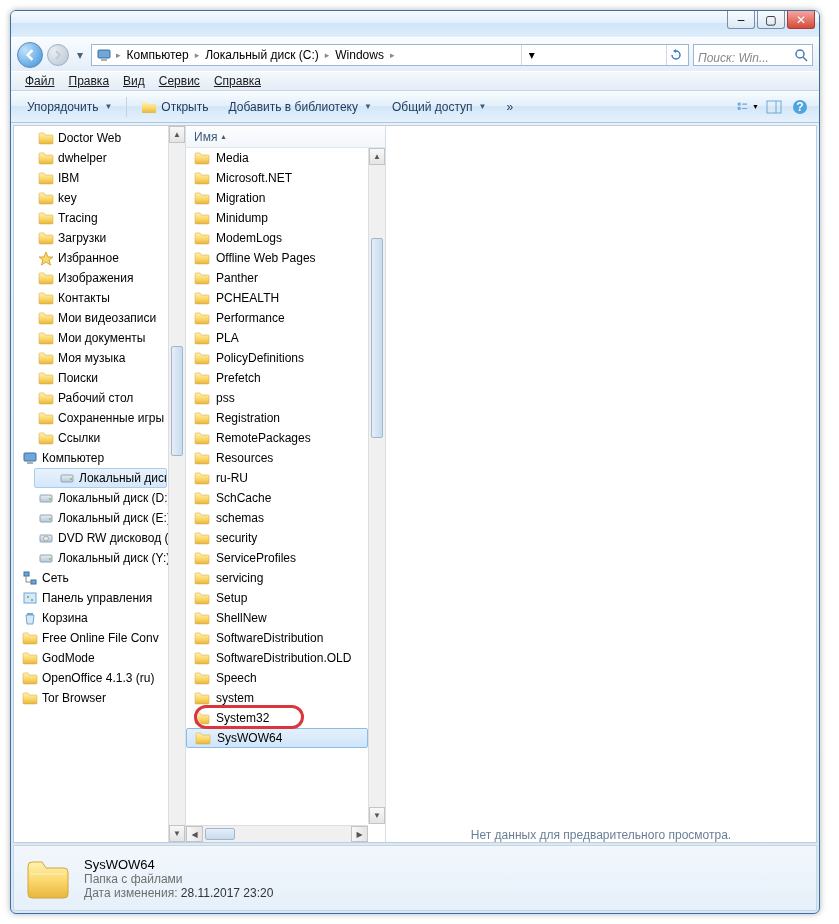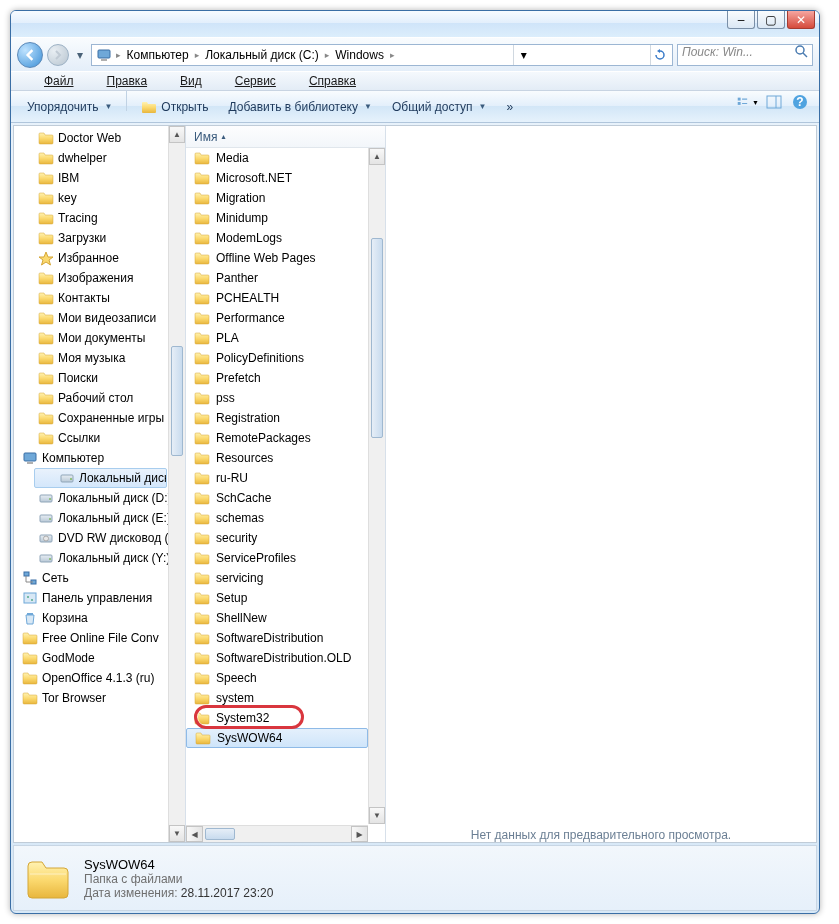--- a/index.html
+++ b/index.html
@@ -11,26 +11,26 @@
 .win-btn.close { background: linear-gradient(to bottom,#f6a6a0,#d54a3b); border-color:#a63b30; color:#fff; }
 .nav-row { height: 34px; background: linear-gradient(to bottom,#f9fcfe,#e4eef9); border-top:1px solid #fff; display:flex; align-items:center; padding: 0 6px; gap:4px; }
 .nav-back, .nav-fwd { width:26px; height:26px; border-radius:50%; border:1px solid #5a88b8; background: radial-gradient(circle at 30% 30%, #bfe3ff, #3b8fd6); display:flex; align-items:center; justify-content:center; color:#fff; font-weight:bold; }
 .nav-fwd { width:22px; height:22px; background: radial-gradient(circle at 30% 30%, #e8eef3, #b8c5d0); border-color:#9db2c5;}
 .nav-chev { width:14px; display:flex; align-items:center; justify-content:center; color:#4a6278;}
 .addr-bar { flex:1; height:22px; background:#fff; border:1px solid #9cb6d3; display:flex; align-items:center; padding:0 2px; }
 .addr-bar .crumb-icon { width:16px; height:16px; margin:0 2px; }
 .addr-bar .crumb { padding:0 4px; color:#000; white-space:nowrap; }
 .addr-bar .csep { color:#888; padding:0 2px; font-size:9px; }
 .addr-bar .addr-btn { width:20px; height:20px; display:flex; align-items:center; justify-content:center; border-left:1px solid #d0d8e0; margin-left:auto; }
-.search-bar { width:136px; height:22px; background:#fff; border:1px solid #9cb6d3; display:flex; align-items:flex-start; padding:0 4px; color:#888; font-style:italic;}
+.search-bar { width:120px; height:22px; background:#fff; border:1px solid #9cb6d3; display:flex; align-items:flex-end; padding:0 4px; color:#888; font-style:italic;}
 .search-bar .sicon{ margin-left:auto; }
 .menu-row { height:20px; background: linear-gradient(to bottom,#f5f9fd,#e3ecf6); border-top:1px solid #fff; border-bottom:1px solid #c8d4e2; display:flex; align-items:center; padding:0 8px; gap:2px;}
 .menu-item { padding:2px 6px; color:#1a1a1a; }
-.menu-item u { text-decoration:underline;margin-left:19px; }
-.toolbar { height:32px; background: linear-gradient(to bottom,#f9fcfe,#e3effb 48%,#d2e6f7 49%,#e6f2fc); border-bottom:1px solid #b0c5db; display:flex; padding:0 8px; gap:4px;}
+.menu-item u { text-decoration:underline; }
+.toolbar { height:32px; background: linear-gradient(to bottom,#f9fcfe,#e3effb 48%,#d2e6f7 49%,#e6f2fc); border-bottom:1px solid #b0c5db; display:flex; align-items:center; padding:0 8px; gap:4px;}
 .tool-btn { padding:4px 8px; color:#1e395b; display:flex; align-items:center; gap:4px; border-radius:3px;}
 .tool-btn .drop { font-size:8px; color:#3a5b7d; margin-left:2px;}
 .tool-sep { width:1px; height:20px; background:#c0d2e4; margin:0 2px;}
 .tool-spacer { flex:1; }
 .tool-icon { width:22px; height:22px; display:flex; align-items:center; justify-content:center; }
 .body-area { position:absolute; top:114px; bottom:70px; left:2px; right:2px; display:flex; background:#fff; border:1px solid #c0ccd8; }
 .tree-pane { width:172px; border-right:1px solid #d7e0ea; position:relative; overflow:hidden; }
 .tree-scroll { position:absolute; right:0; top:0; bottom:0; width:17px; background:#f0f0f0; border-left:1px solid #dedede;}
 .tree-scroll .sarrow{ height:17px; background:linear-gradient(to bottom,#f8f8f8,#e4e4e4); border:1px solid #c4c4c4; display:flex;align-items:center;justify-content:center;font-size:8px;color:#555;}
 .tree-scroll .sthumb{ position:absolute; top:220px; left:2px; right:2px; height:110px; background:linear-gradient(to right,#e6eef7,#c8dbee); border:1px solid #9fb8d0; border-radius:2px;}

